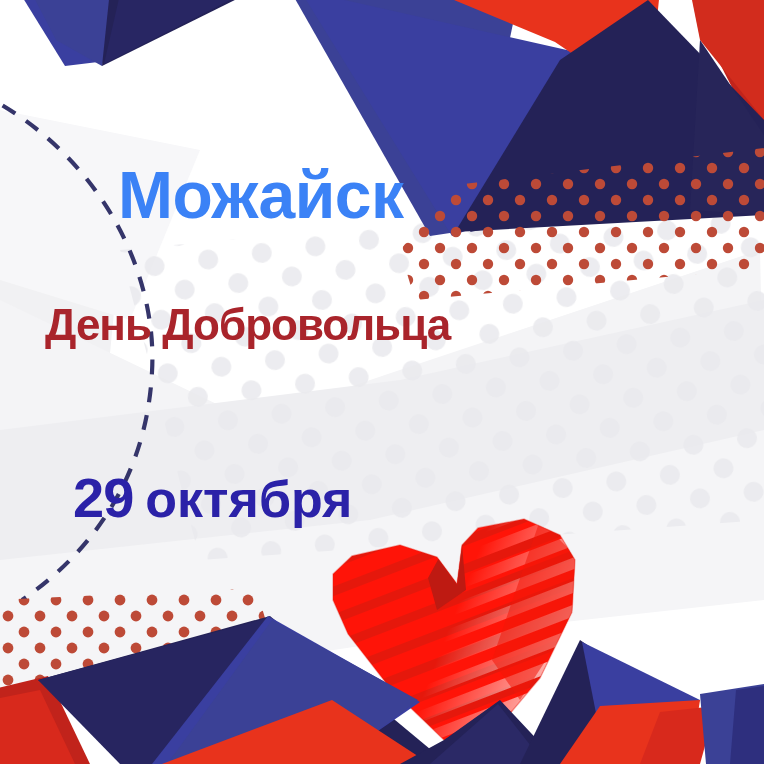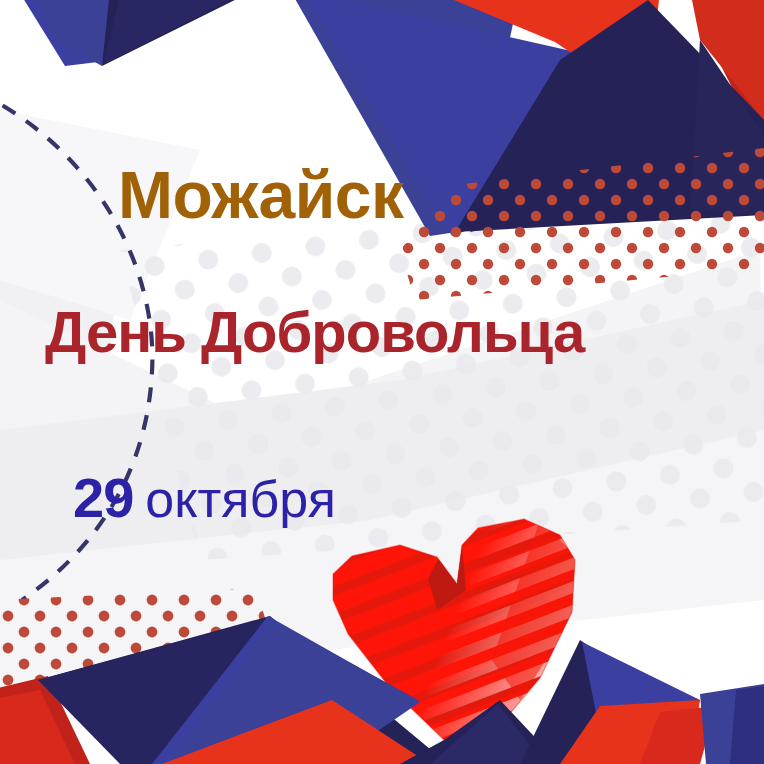--- a/index.html
+++ b/index.html
@@ -33,29 +33,29 @@
     height: 764px;
     pointer-events: none;
   }
   .headline-city {
     position: absolute;
     left: 118px;
     top: 162px;
     font-size: 66px;
     font-weight: bold;
     letter-spacing: -0.5px;
-    color: #a16207;
+    color: #3b82f6;
     white-space: nowrap;
     line-height: 1;
   }
   .headline-event {
     position: absolute;
     left: 45px;
     top: 303px;
-    font-size: 58px;
+    font-size: 44px;
     font-weight: bold;
     letter-spacing: -1px;
     color: #A9242B;
     white-space: nowrap;
     line-height: 1;
     text-align: center;
   }
   .date-line {
     position: absolute;
     left: 73px;
@@ -64,21 +64,21 @@
     line-height: 1;
     color: #2B22A8;
   }
   .date-day {
     font-size: 56px;
     font-weight: bold;
     letter-spacing: -1px;
   }
   .date-month {
     font-size: 52px;
-    font-weight: normal;
+    font-weight: bold;
     letter-spacing: 0px;
     margin-left: 12px;
   }
 </style>
 </head>
 <body>
 
 <div id="poster">
 
   <svg class="layer" viewBox="0 0 764 764" preserveAspectRatio="none">

